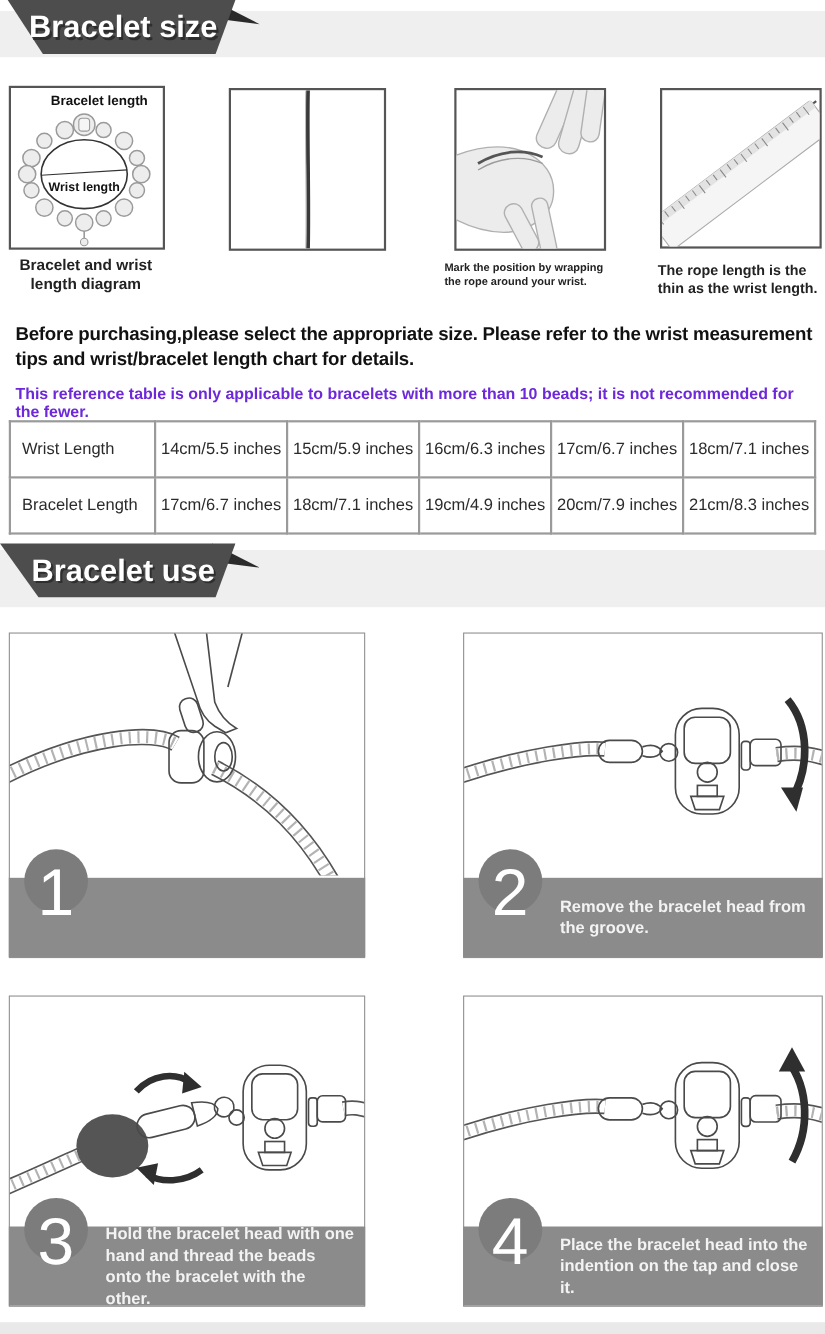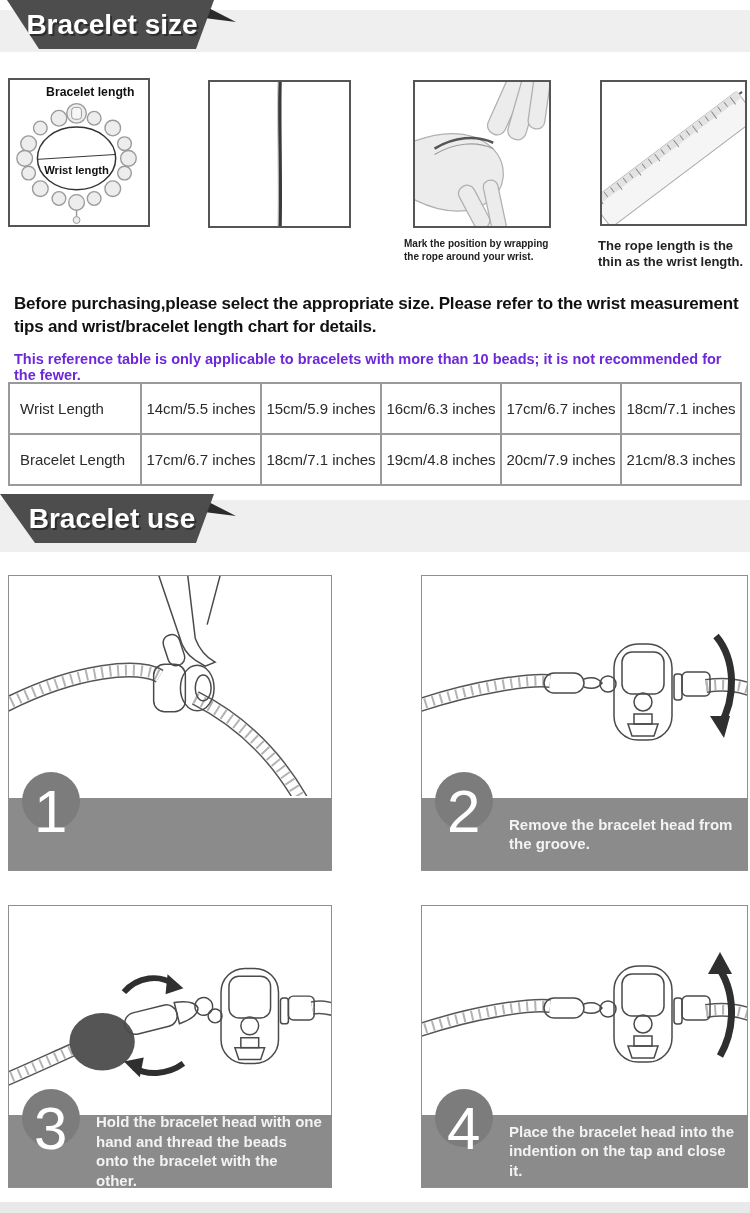--- a/index.html
+++ b/index.html
@@ -68,20 +68,21 @@
         <circle cx="15" cy="80" r="8"></circle>
       </g>
       <rect x="63" y="28" width="10" height="12" rx="3" fill="#f6f6f6" stroke="#9a9a9a"></rect>
       <ellipse cx="68" cy="80" rx="40" ry="32" fill="none" stroke="#333" stroke-width="1.5"></ellipse>
       <line x1="28" y1="81" x2="108" y2="76" stroke="#333" stroke-width="1"></line>
       <text x="68" y="96" text-anchor="middle" font-size="11.5" font-weight="bold" fill="#111">Wrist length</text>
       <line x1="68" y1="133" x2="68" y2="140" stroke="#9a9a9a" stroke-width="1.5"></line>
       <circle cx="68" cy="143" r="3.5" fill="#ededed" stroke="#9a9a9a"></circle>
     </svg>
   </div>
+  <div class="pcap" style="left:8px;top:232px;width:140px;font-size:14px;text-align:center;">Bracelet and wrist length diagram</div>
 
   <div class="pbox" style="left:208px;top:80px;width:139px;height:144px;">
     <svg width="139" height="144" viewBox="0 0 139 144">
       <path d="M70,0 C69,40 71,95 70,144" stroke="#3a3a3a" stroke-width="3.5" fill="none"></path>
       <path d="M68,0 C67,40 69,95 68,144" stroke="#bcbcbc" stroke-width="1" fill="none"></path>
     </svg>
   </div>
 
   <div class="pbox" style="left:413px;top:80px;width:134px;height:144px;">
     <svg width="134" height="144" viewBox="0 0 137 147">
@@ -121,21 +122,21 @@
       <td>14cm/5.5 inches</td>
       <td>15cm/5.9 inches</td>
       <td>16cm/6.3 inches</td>
       <td>17cm/6.7 inches</td>
       <td>18cm/7.1 inches</td>
     </tr>
     <tr>
       <td class="rowlab">Bracelet Length</td>
       <td>17cm/6.7 inches</td>
       <td>18cm/7.1 inches</td>
-      <td>19cm/4.8 inches</td>
+      <td>19cm/4.9 inches</td>
       <td>20cm/7.9 inches</td>
       <td>21cm/8.3 inches</td>
     </tr>
   </tbody>
     </table>
 
   <div class="band" style="top:500px;height:52px;"></div>
   <svg class="ribbon" style="top:492px;" width="245" height="54" viewBox="0 0 245 54">
     <polygon points="193,2 236,24 188,18" fill="#2b2b2b"></polygon>
     <polygon points="0,2 214,2 196,51 35,51" fill="#4d4d4d"></polygon>

